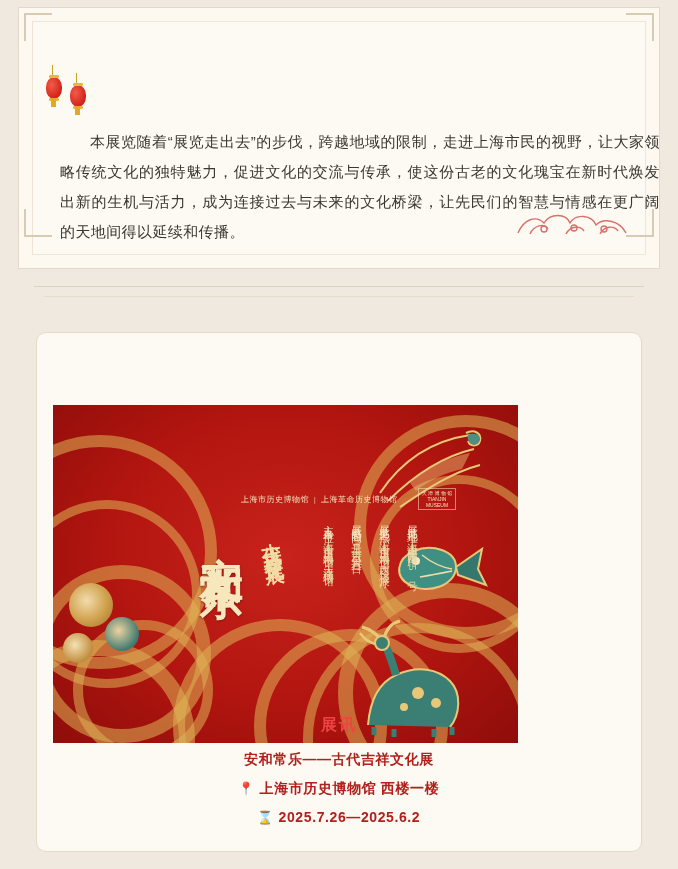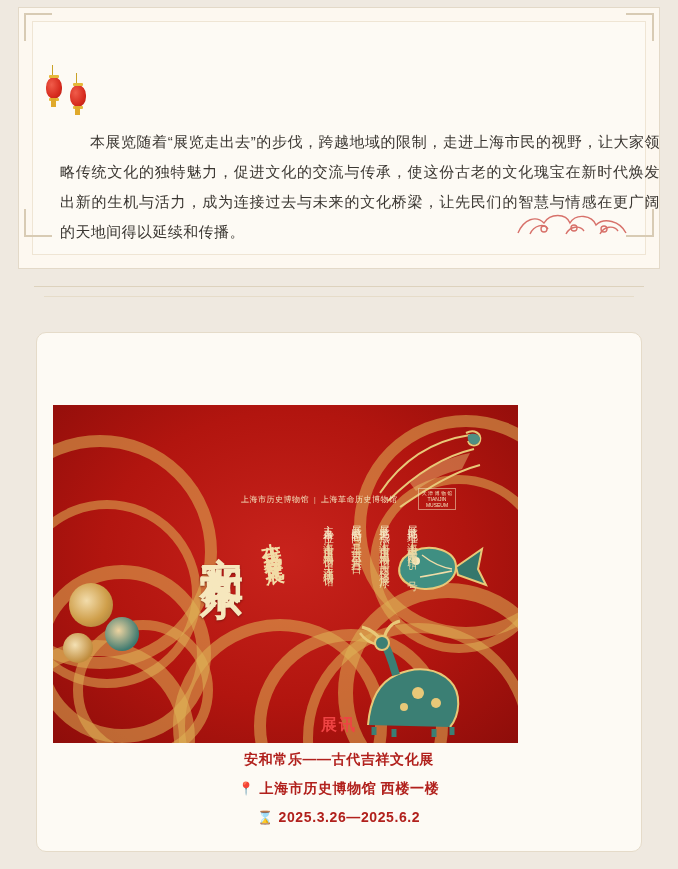--- a/index.html
+++ b/index.html
@@ -495,17 +495,17 @@
 
   <div class="caption-title">展讯</div>
 
   <div class="caption-line l1">安和常乐——古代吉祥文化展</div>
 
   <div class="caption-line l2">
     <span class="ico">📍</span><span>上海市历史博物馆 西楼一楼</span>
   </div>
 
   <div class="caption-line l3">
-    <span class="ico">⌛</span><span>2025.3.26—2025.6.2</span>
+    <span class="ico">⌛</span><span>2025.7.26—2025.6.2</span>
   </div>
 </div>
 
 <div class="bottom-fill"></div>
 
 </body></html>

